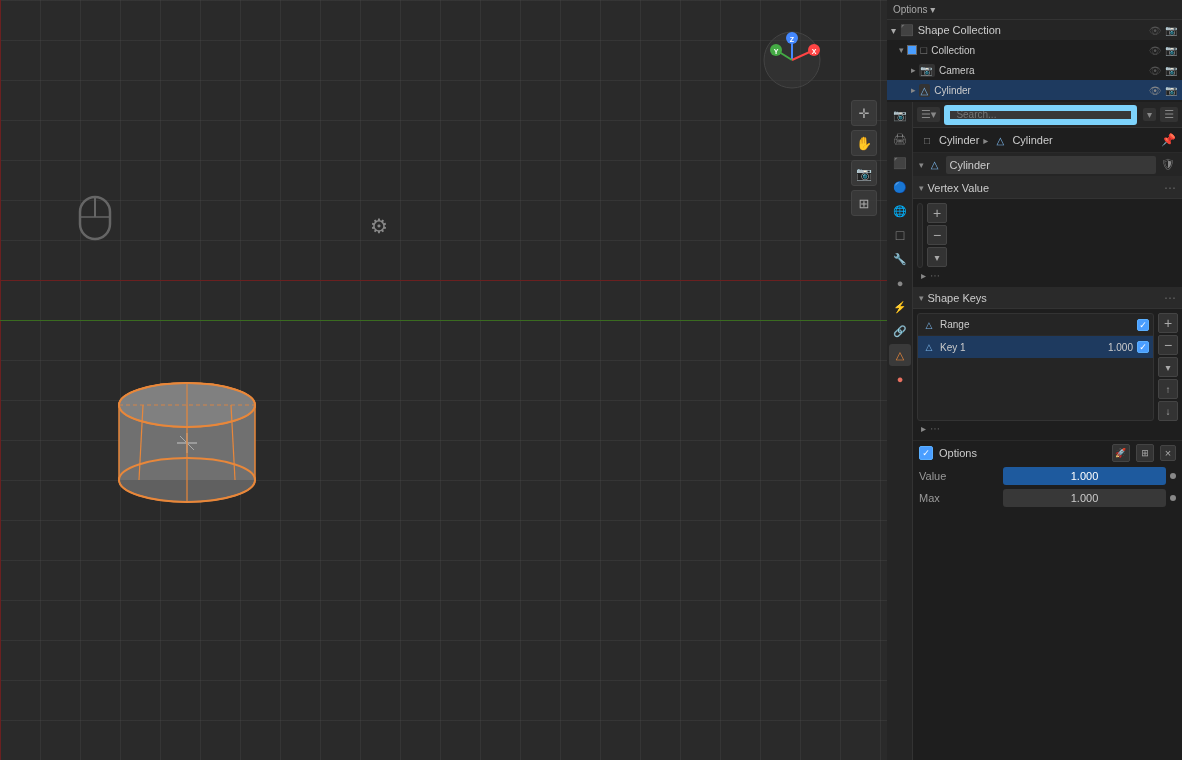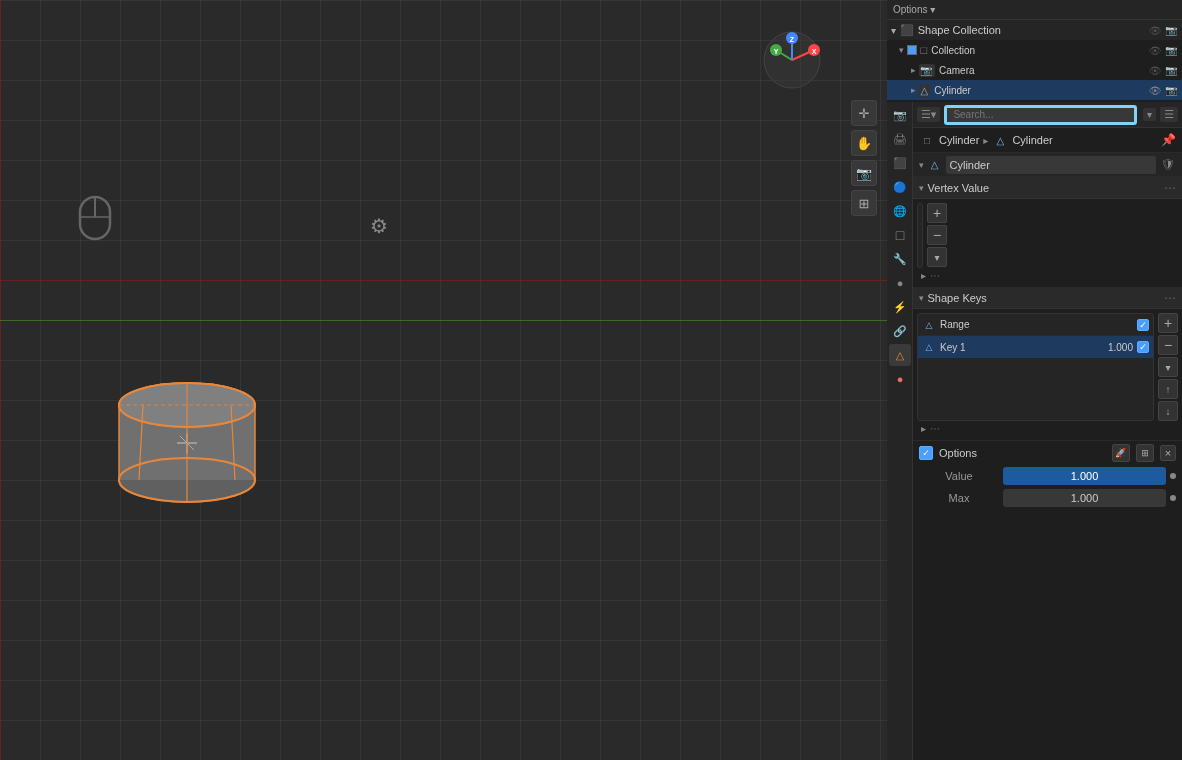--- a/index.html
+++ b/index.html
@@ -190,21 +190,21 @@
       border-bottom: 1px solid #333;
       padding: 2px 4px;
       display: flex;
       align-items: center;
       gap: 4px;
       height: 26px;
     }
     .props-search {
       flex: 1;
       background: #383838;
-      border: 3px solid #7dd3fc;
+      border: 6px solid #7dd3fc;
       border-radius: 3px;
       height: 20px;
       color: #ccc;
       font-size: 10px;
       padding: 0 6px;
       outline: none;
     }
 
     
     .obj-breadcrumb {
@@ -447,21 +447,21 @@
       display: flex;
       align-items: center;
       padding: 2px 6px;
       background: #1e1e1e;
       gap: 4px;
     }
     .value-label {
       font-size: 11px;
       color: #999;
       width: 80px;
-      text-align: center;
+      text-align: left;
     }
     .value-input {
       flex: 1;
       height: 18px;
       background: #1e5a9e;
       border: none;
       border-radius: 3px;
       color: #fff;
       font-size: 11px;
       padding: 0 6px;

